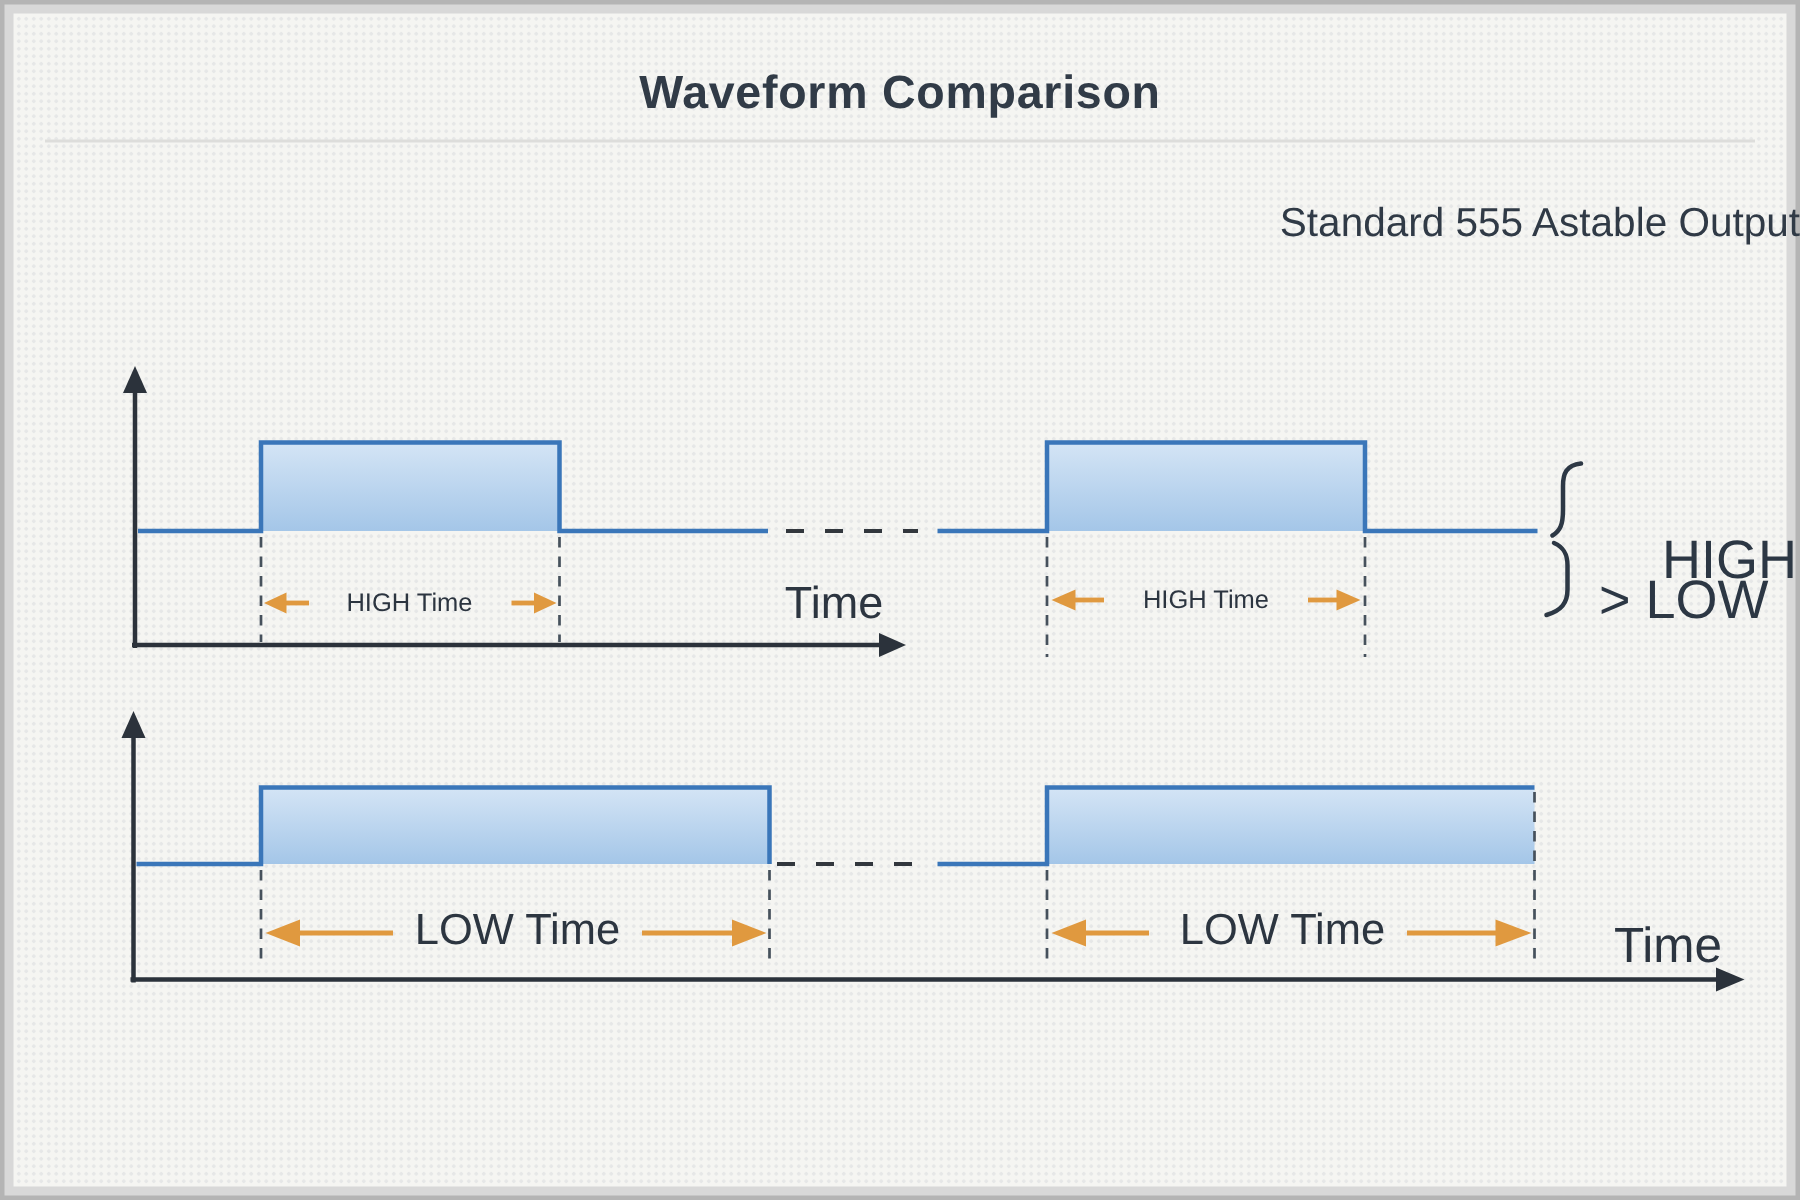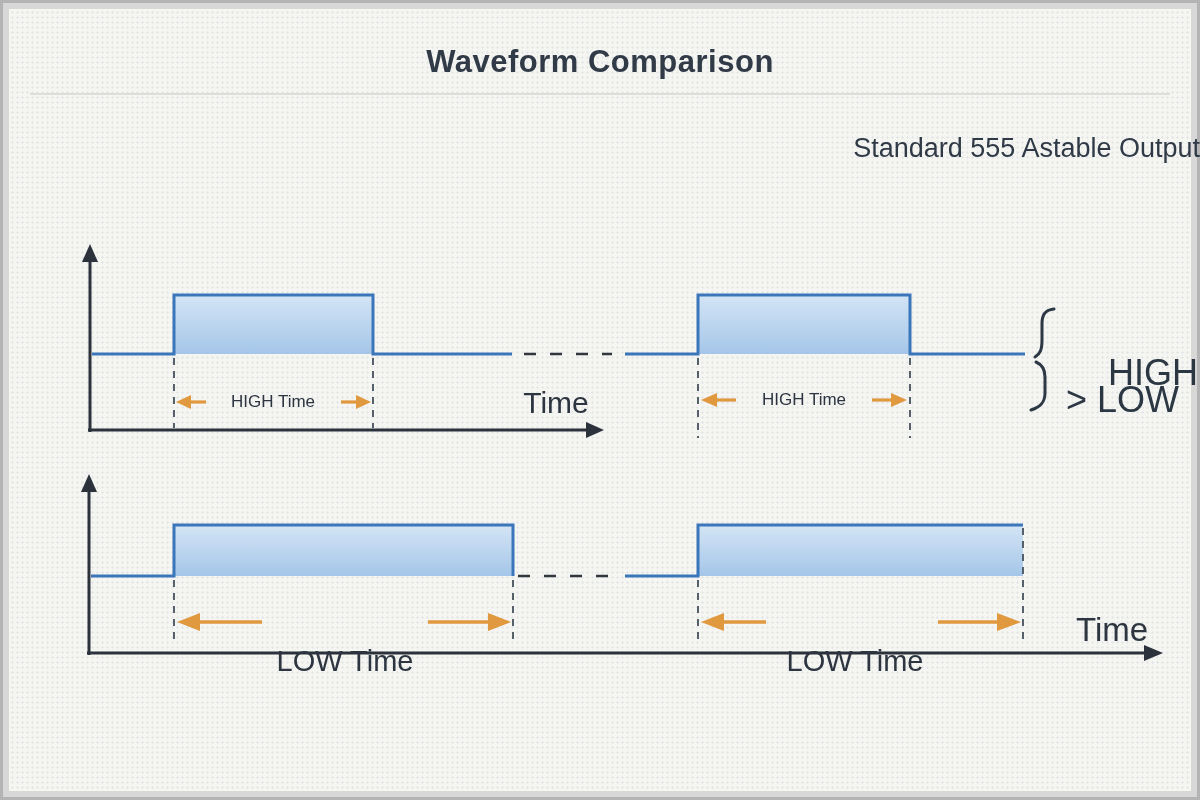--- a/index.html
+++ b/index.html
@@ -14,21 +14,21 @@
   }
   .title{
     position:absolute;top:44px;left:0;right:0;text-align:center;
     font-size:31px;font-weight:700;letter-spacing:.5px;color:#313b47;
   }
   .divider{position:absolute;top:93px;left:30px;right:30px;height:2px;background:#dddddb;}
   .subtitle1{position:absolute;top:133px;left:0;right:0;text-align:right;font-size:27px;color:#303a46;}
   .subtitle2{position:absolute;top:181px;left:0;right:0;text-align:center;font-size:27px;color:#303a46;}
   .lbl{position:absolute;transform:translate(-50%,-50%);white-space:nowrap;}
   .interval-label{font-size:17px;color:#2c3540;}
-  .interval-label.low{font-size:29px;margin-top:40px;}
+  .interval-label.low{font-size:29px;}
   .time-label{font-size:30px;color:#2c3540;}
   .time-label.bottom{font-size:33px;}
   .annot{position:absolute;transform:translateY(-50%);font-size:36px;color:#2c3744;white-space:nowrap;}
   svg{position:absolute;left:0;top:0;}
 </style>
 </head>
 <body>
 
 <div class="page">
 

